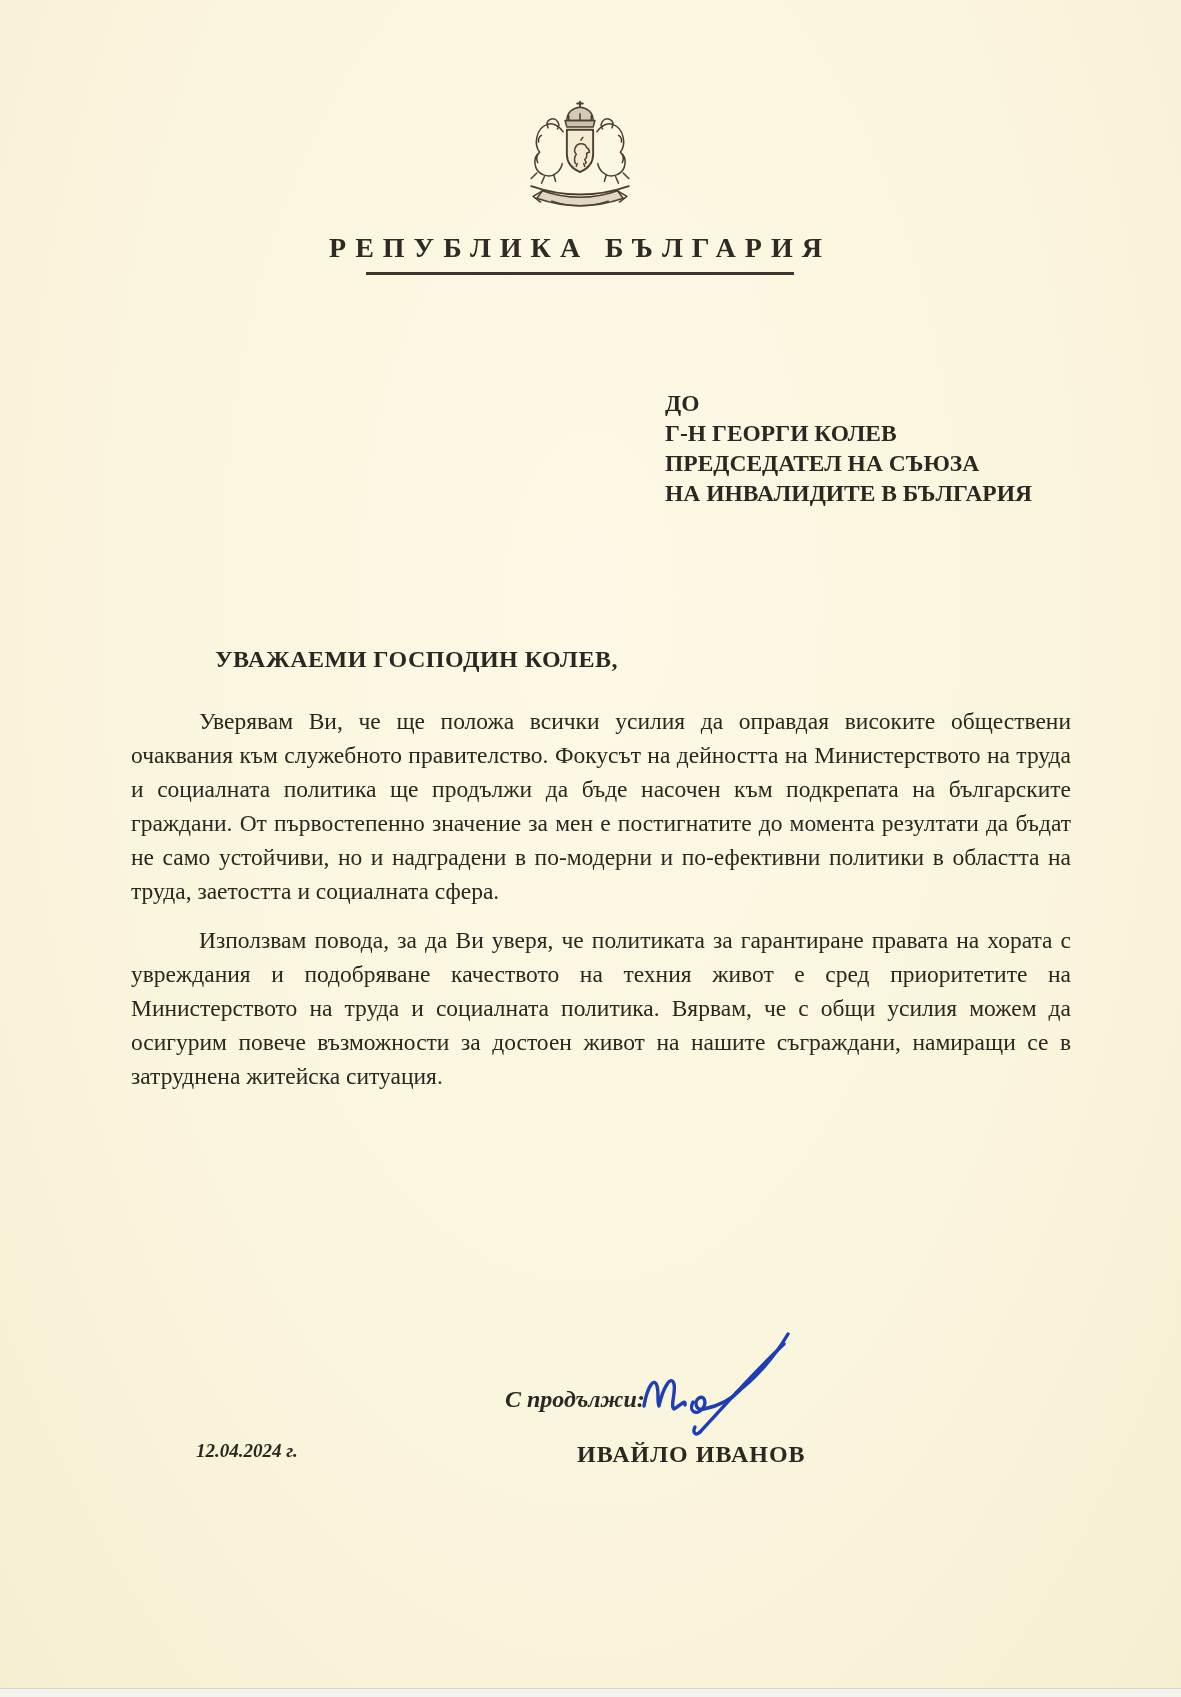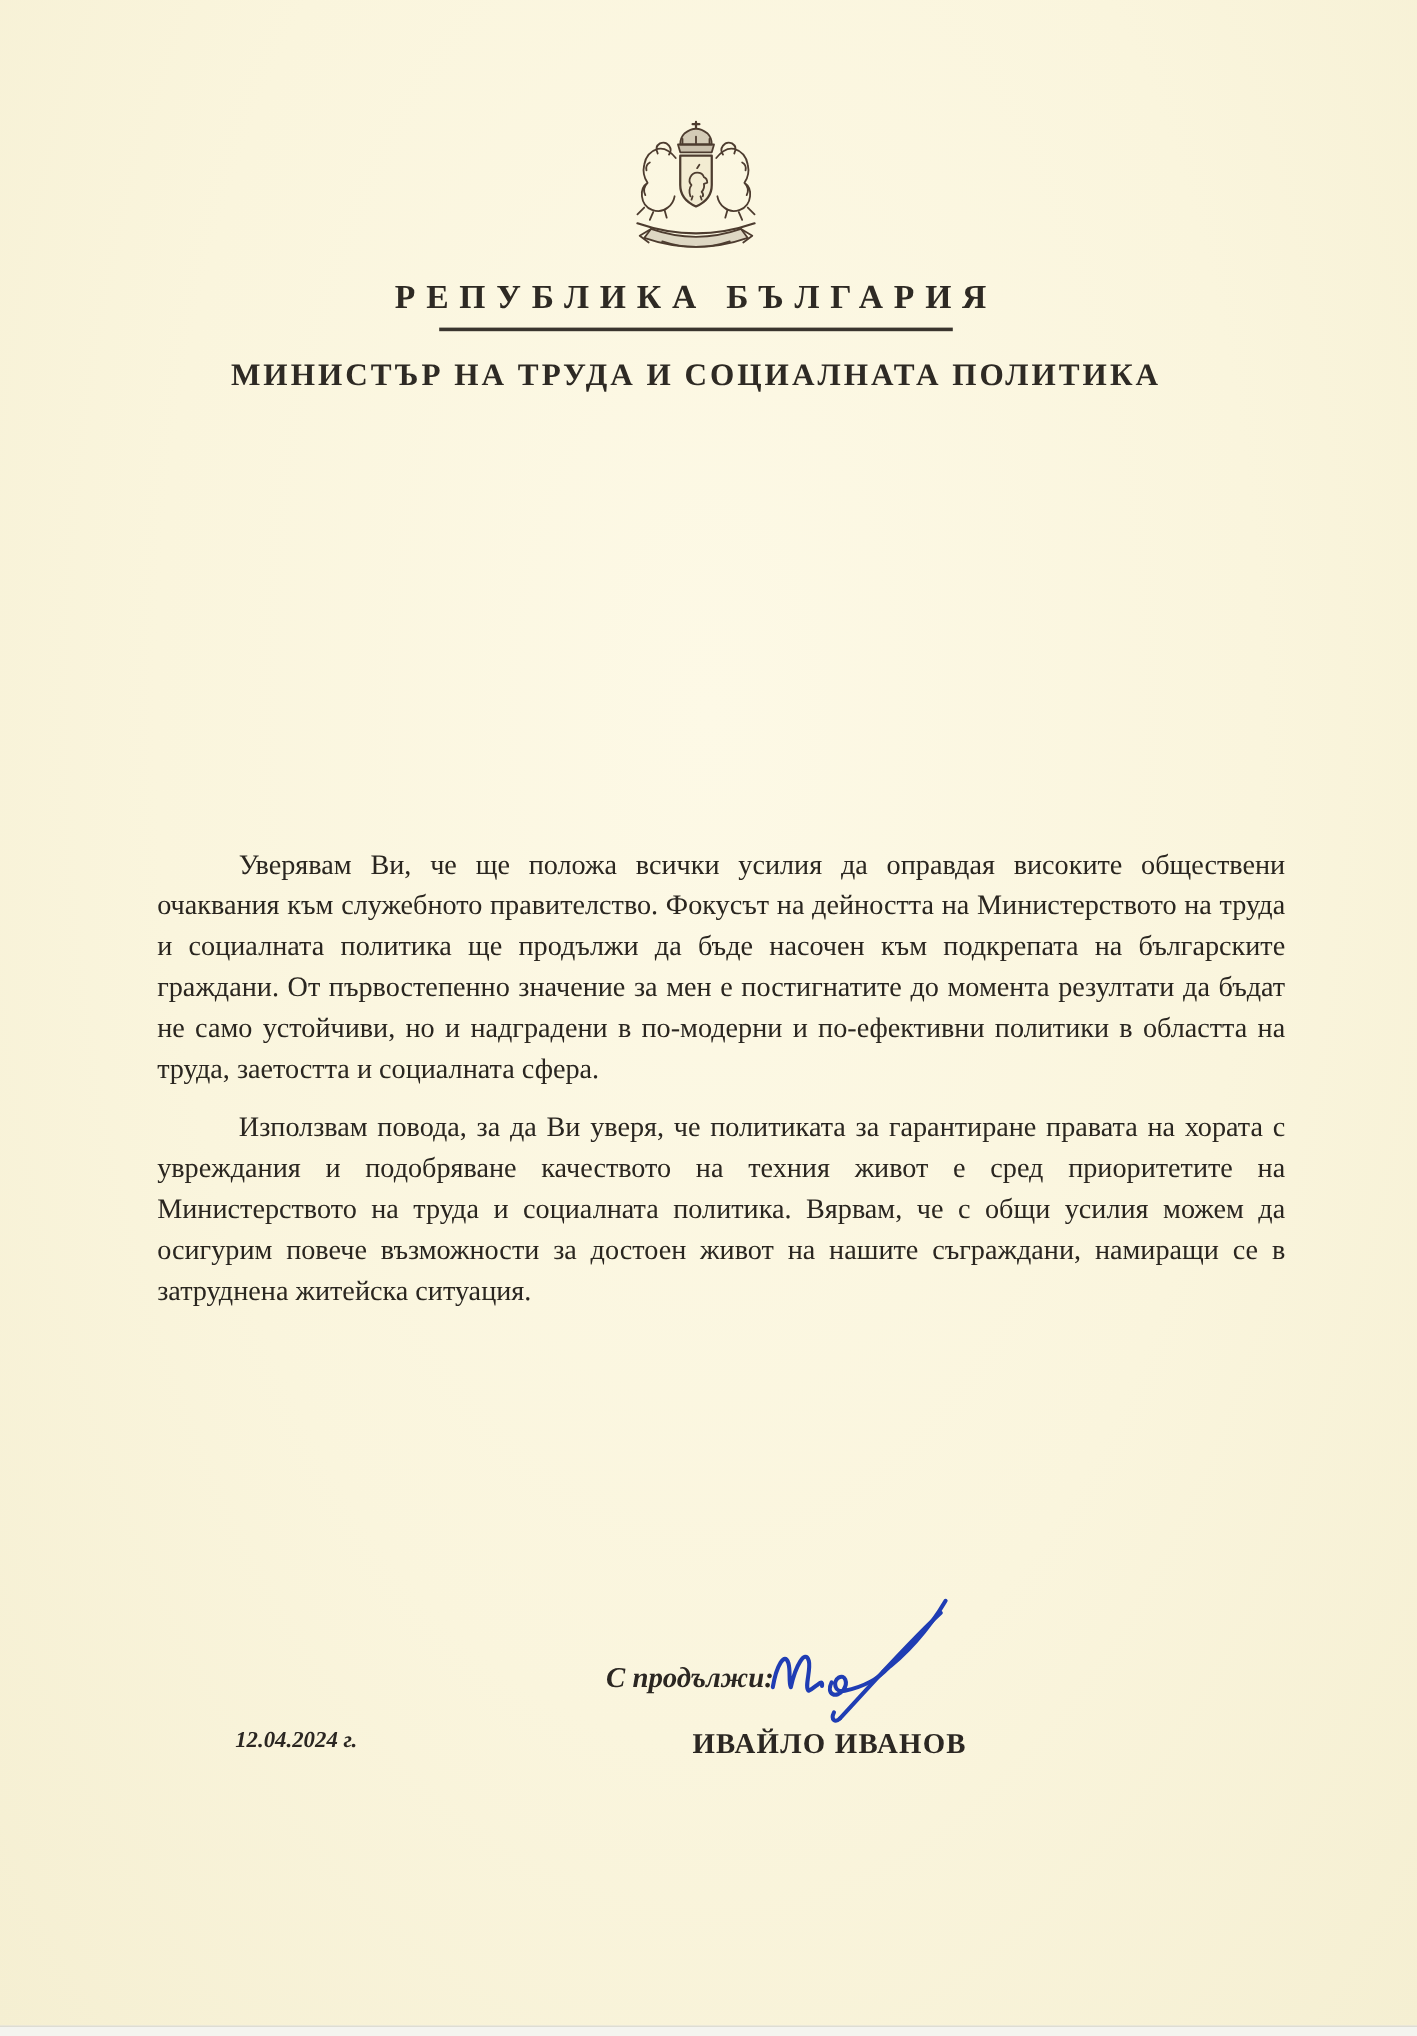--- a/index.html
+++ b/index.html
@@ -112,24 +112,30 @@
       <path d="M136 82 l6 6 M128 86 l3 7 M118 84 l-2 7"></path>
 
       <path d="M38 96 q52 18 104 0" stroke-width="2"></path>
       <path d="M50 101 q40 14 80 0 l6 8 q-46 16 -92 0 z" fill="#5a4636" fill-opacity="0.18"></path>
       <path d="M50 101 l-10 6 l8 6 M130 101 l10 6 l-8 6"></path>
       <path d="M60 112 q30 10 60 0"></path>
     </svg>
 
     <div class="republic-title">РЕПУБЛИКА БЪЛГАРИЯ</div>
     <div class="republic-underline"></div>
-    <div class="minister-title">МИНИСТЪР НА ТРУДА И СОЦИАЛНАТА ПОЛИТИКА</div>
   </div>
 
+  <div class="recipient">
+    <div>ДО</div>
+    <div>Г-Н ГЕОРГИ КОЛЕВ</div>
+    <div>ПРЕДСЕДАТЕЛ НА СЪЮЗА</div>
+    <div>НА ИНВАЛИДИТЕ В БЪЛГАРИЯ</div>
+  </div>
 
+  <div class="salutation">УВАЖАЕМИ ГОСПОДИН КОЛЕВ,</div>
 
   <div class="letter-body">
     <p>Уверявам Ви, че ще положа всички усилия да оправдая високите обществени очаквания към служебното правителство. Фокусът на дейността на Министерството на труда и социалната политика ще продължи да бъде насочен към подкрепата на българските граждани. От първостепенно значение за мен е постигнатите до момента резултати да бъдат не само устойчиви, но и надградени в по-модерни и по-ефективни политики в областта на труда, заетостта и социалната сфера.</p>
     <p>Използвам повода, за да Ви уверя, че политиката за гарантиране правата на хората с увреждания и подобряване качеството на техния живот е сред приоритетите на Министерството на труда и социалната политика. Вярвам, че с общи усилия можем да осигурим повече възможности за достоен живот на нашите съграждани, намиращи се в затруднена житейска ситуация.</p>
   </div>
 
   <div class="closing-label">С продължи:</div>
 
   <svg class="signature" viewBox="0 0 178 128" fill="none" stroke="#1f3db4" stroke-width="3.4" stroke-linecap="round" stroke-linejoin="round">
     <path d="M8 88 C11 70 18 58 21 68 C23 75 21 84 23 88 C27 70 35 56 38 66 C40 74 34 88 38 91 C44 88 50 80 49 87"></path>

